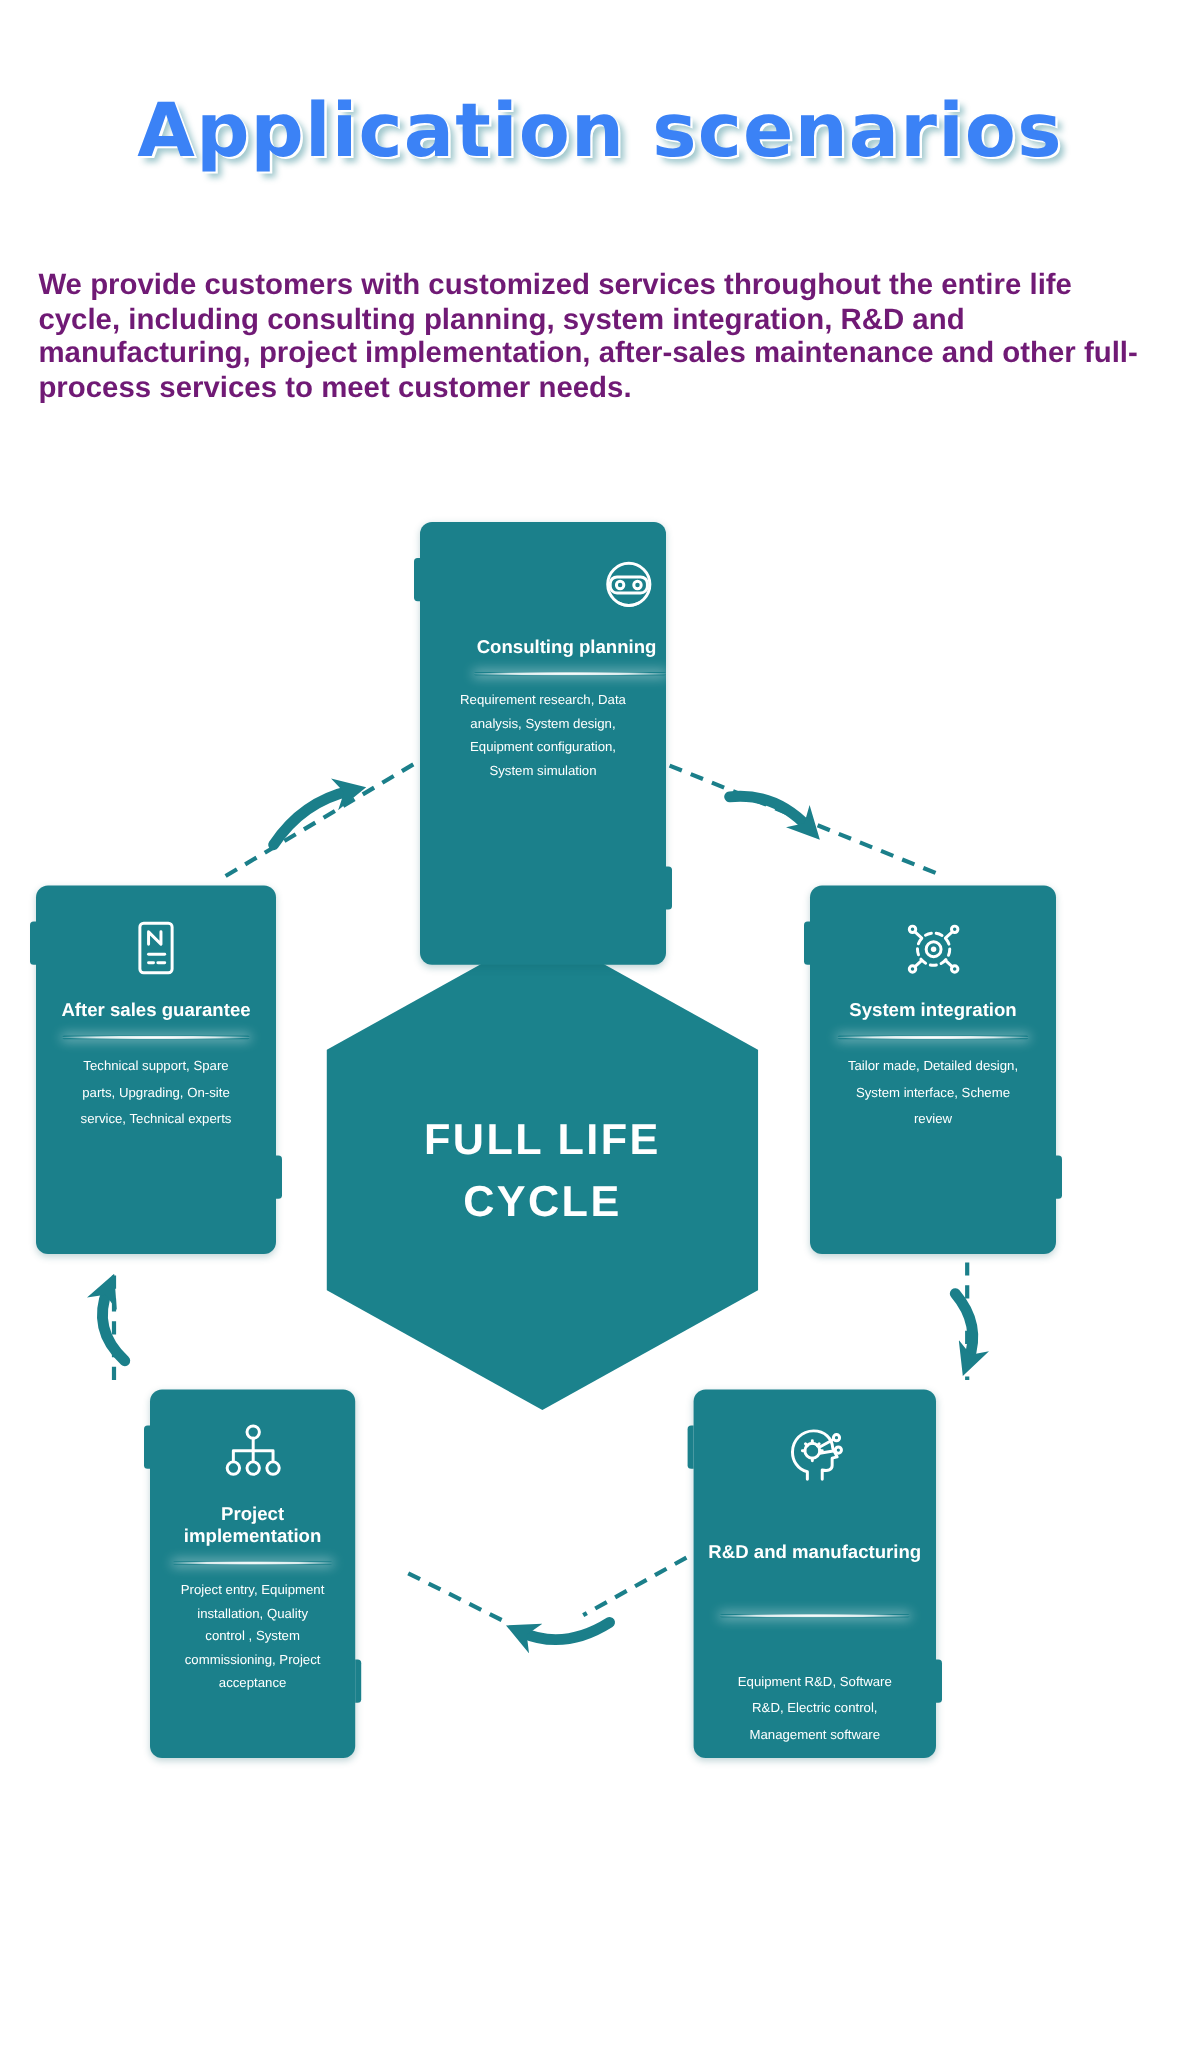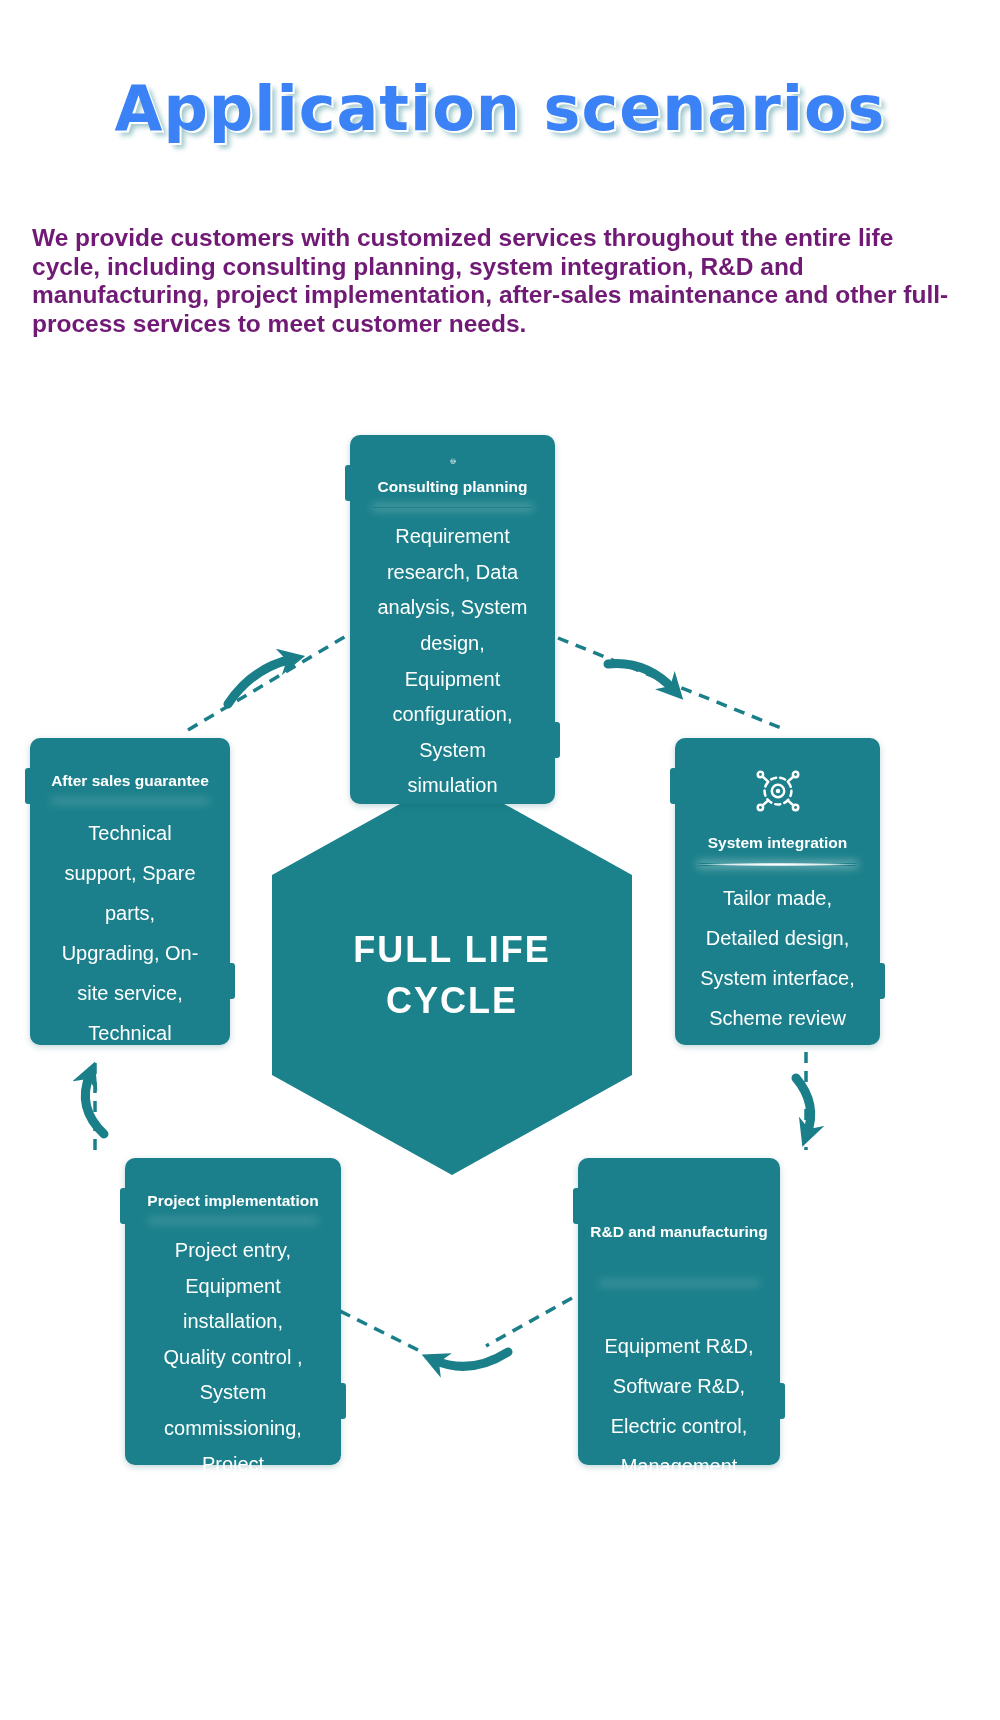--- a/index.html
+++ b/index.html
@@ -47,28 +47,28 @@
   .card::before{ content:""; position:absolute; left:-5px; top:30px; width:5px; height:36px; background:#1b808b; border-radius:3px 0 0 3px; }
   .card::after{ content:""; position:absolute; right:-5px; bottom:46px; width:5px; height:36px; background:#1b808b; border-radius:0 3px 3px 0; }
   .card-icon{ width:62px; height:62px; }
   .card-title{ margin-top:12px; font-size:15.5px; font-weight:700; text-align:center; padding:0 8px; }
   .card-divider{
     width:78%; height:3px; margin:11px 0 12px;
     background:radial-gradient(ellipse at center, #ffffff 0%, rgba(255,255,255,.85) 45%, rgba(255,255,255,0) 78%);
     box-shadow:0 0 10px 1px rgba(255,255,255,.55);
     border-radius:3px;
   }
-  .card-desc{ font-size:20px; line-height:1.78; text-align:center; padding:0 25px; }
+  .card-desc{ font-size:11px; line-height:1.78; text-align:center; padding:0 25px; }
 
-  .card-consulting { left:350px; top:435px;  width:205px; height:369px; }
+  .card-consulting { left:350px; top:435px;  width:205px; height:369px;align-items:flex-end; }
   .card-aftersales { left:30px;  top:738px;  width:200px; height:307px; }
   .card-aftersales .card-desc{ line-height:2.0; }
   .card-integration{ left:675px; top:738px;  width:205px; height:307px; }
   .card-integration .card-desc{ line-height:2.0; }
-  .card-project    { left:125px; top:1158px; width:216px; height:307px; }
+  .card-project    { left:125px; top:1158px; width:171px; height:307px; }
   .card-rd         { left:578px; top:1158px; width:202px; height:307px;gap:31px; }
   .card-rd .card-desc{ line-height:2.0; }
 
   .icon-stroke{ stroke:#ffffff; stroke-width:2.4; fill:none; stroke-linecap:round; stroke-linejoin:round; }
 </style>
 </head>
 <body>
 
 <div class="page">
 

